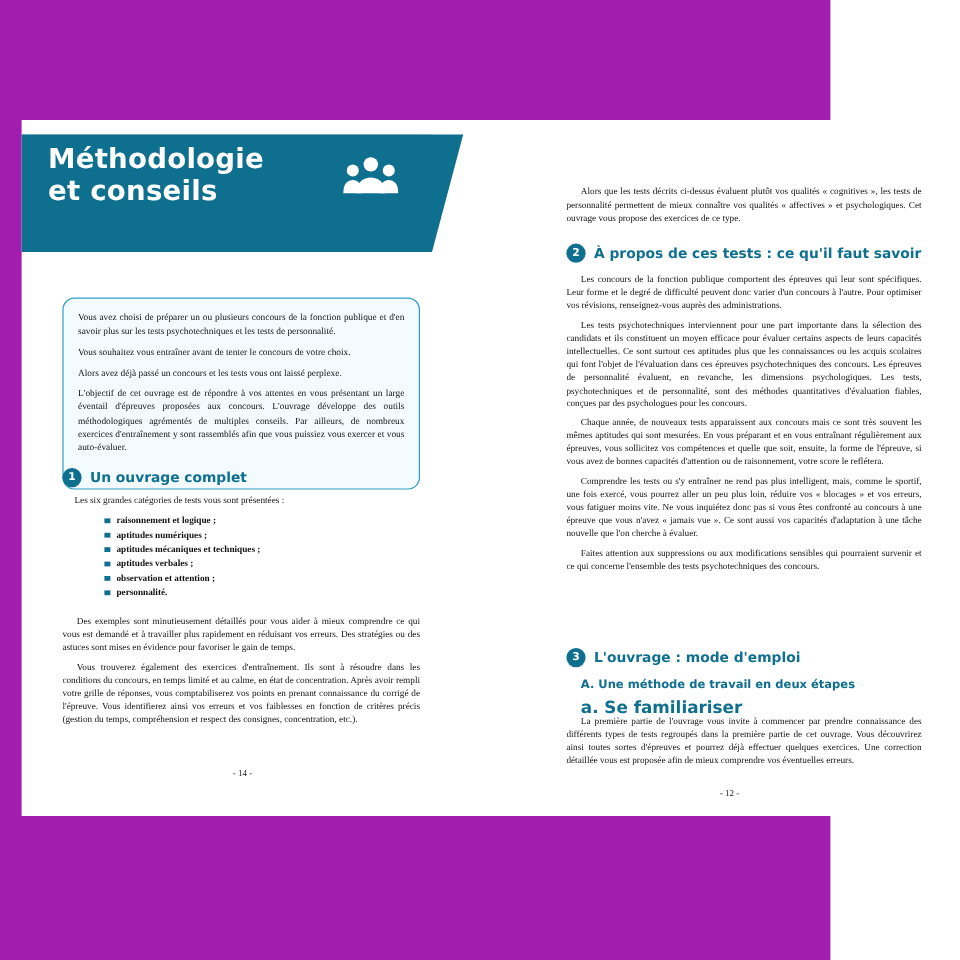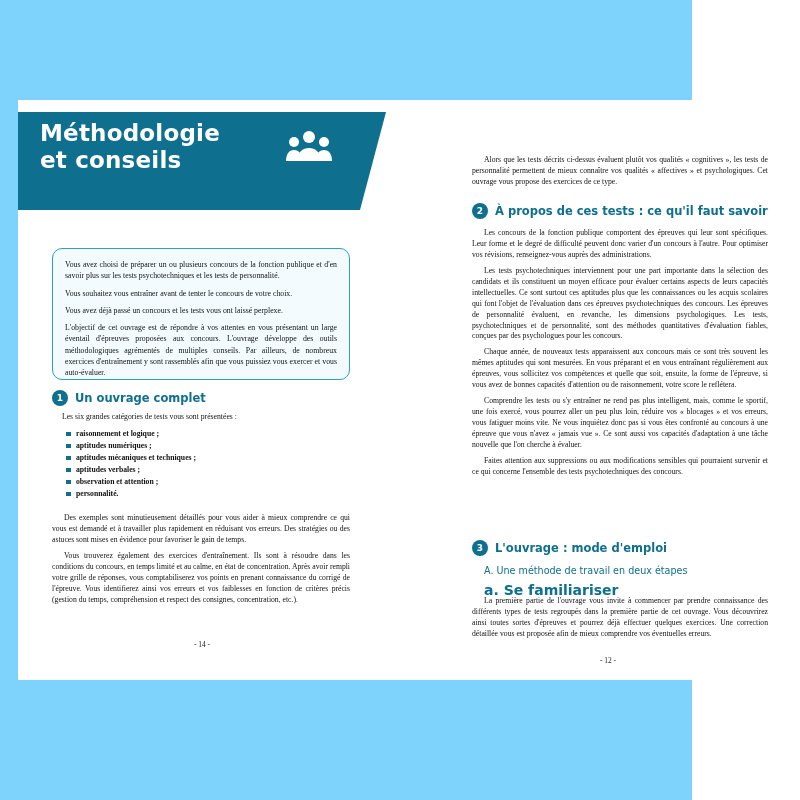--- a/index.html
+++ b/index.html
@@ -10,21 +10,21 @@
     height: 800px;
     overflow: hidden;
   }
   body {
     font-family: "Liberation Serif", serif;
   }
   .page-wrap {
     position: absolute;
     left: 0; top: 0;
     width: 692px; height: 800px;
-    background: #7dd3fc;
+    background: #a21caf;
   }
   .spread {
     position: absolute;
     left: 18px;
     top: 100px;
     width: 764px;
     height: 580px;
     background: #ffffff;
   }
   
@@ -89,21 +89,21 @@
   }
 
   .intro-box {
     position: absolute;
     left: 34px;
     top: 148px;
     width: 298px;
     border: 1.4px solid #2d9fc4;
     border-radius: 10px;
     background: #f3fbfe;
-    padding: 10px 12px 0 12px;
+    padding: 10px 12px 28px 12px;
     box-sizing: border-box;
   }
   .intro-box p {
     margin: 0 0 6px 0;
     font-size: 7.8px;
     line-height: 1.45;
     color: #111111;
     text-align: justify;
   }
   .intro-box p:last-child { margin-bottom: 0; }
@@ -130,21 +130,21 @@
   .num-title {
     color: #0e6f8e;
     font-family: "DejaVu Sans", sans-serif;
     font-size: 11.5px;
     font-weight: bold;
   }
   .sub-title {
     color: #0e6f8e;
     font-family: "DejaVu Sans", sans-serif;
     font-size: 9.6px;
-    font-weight: normal;
+    font-weight: bold;
   }
   .sub-title2 {
     color: #0e6f8e;
     font-family: "DejaVu Sans", sans-serif;
     font-size: 14px;
     font-weight: bold;
   }
 
   .body-col {
     position: absolute;
@@ -163,20 +163,21 @@
     margin: 4px 0 0 0;
     padding: 0 0 0 14px;
     list-style: none;
   }
   ul.bullets li {
     position: relative;
     font-size: 7.7px;
     line-height: 1.55;
     color: #111111;
     font-weight: bold;
+    margin-left: 21px;
   }
   ul.bullets li::before {
     content: "";
     position: absolute;
     left: -10px;
     top: 4px;
     width: 4.5px;
     height: 4.5px;
     background: #0e6f8e;
   }
@@ -224,21 +225,21 @@
           <circle cx="8" cy="14" r="5" fill="#ffffff"></circle>
           <path d="M0 33 C0 25 4 22 8 22 C12 22 16 25 16 33 Z" fill="#ffffff"></path>
           <circle cx="38" cy="14" r="5" fill="#ffffff"></circle>
           <path d="M30 33 C30 25 34 22 38 22 C42 22 46 25 46 33 Z" fill="#ffffff"></path>
         </svg>
       </div>
 
       <div class="intro-box">
         <p>Vous avez choisi de préparer un ou plusieurs concours de la fonction publique et d'en savoir plus sur les tests psychotechniques et les tests de personnalité.</p>
         <p>Vous souhaitez vous entraîner avant de tenter le concours de votre choix.</p>
-        <p>Vous avez déjà passé un concours et les tests vous ont laissé perplexe.</p>
+        <p>Alors avez déjà passé un concours et les tests vous ont laissé perplexe.</p>
         <p>L'objectif de cet ouvrage est de répondre à vos attentes en vous présentant un large éventail d'épreuves proposées aux concours. L'ouvrage développe des outils méthodologiques agrémentés de multiples conseils. Par ailleurs, de nombreux exercices d'entraînement y sont rassemblés afin que vous puissiez vous exercer et vous auto-évaluer.</p>
       </div>
 
       <div class="num-head" style="left:34px; top:290px;">
         <div class="num-circle">1</div>
         <div class="num-title">Un ouvrage complet</div>
       </div>
 
       <div class="body-col" style="left:44px; top:312px; width:298px;">
         <p class="noind">Les six grandes catégories de tests vous sont présentées :</p>

